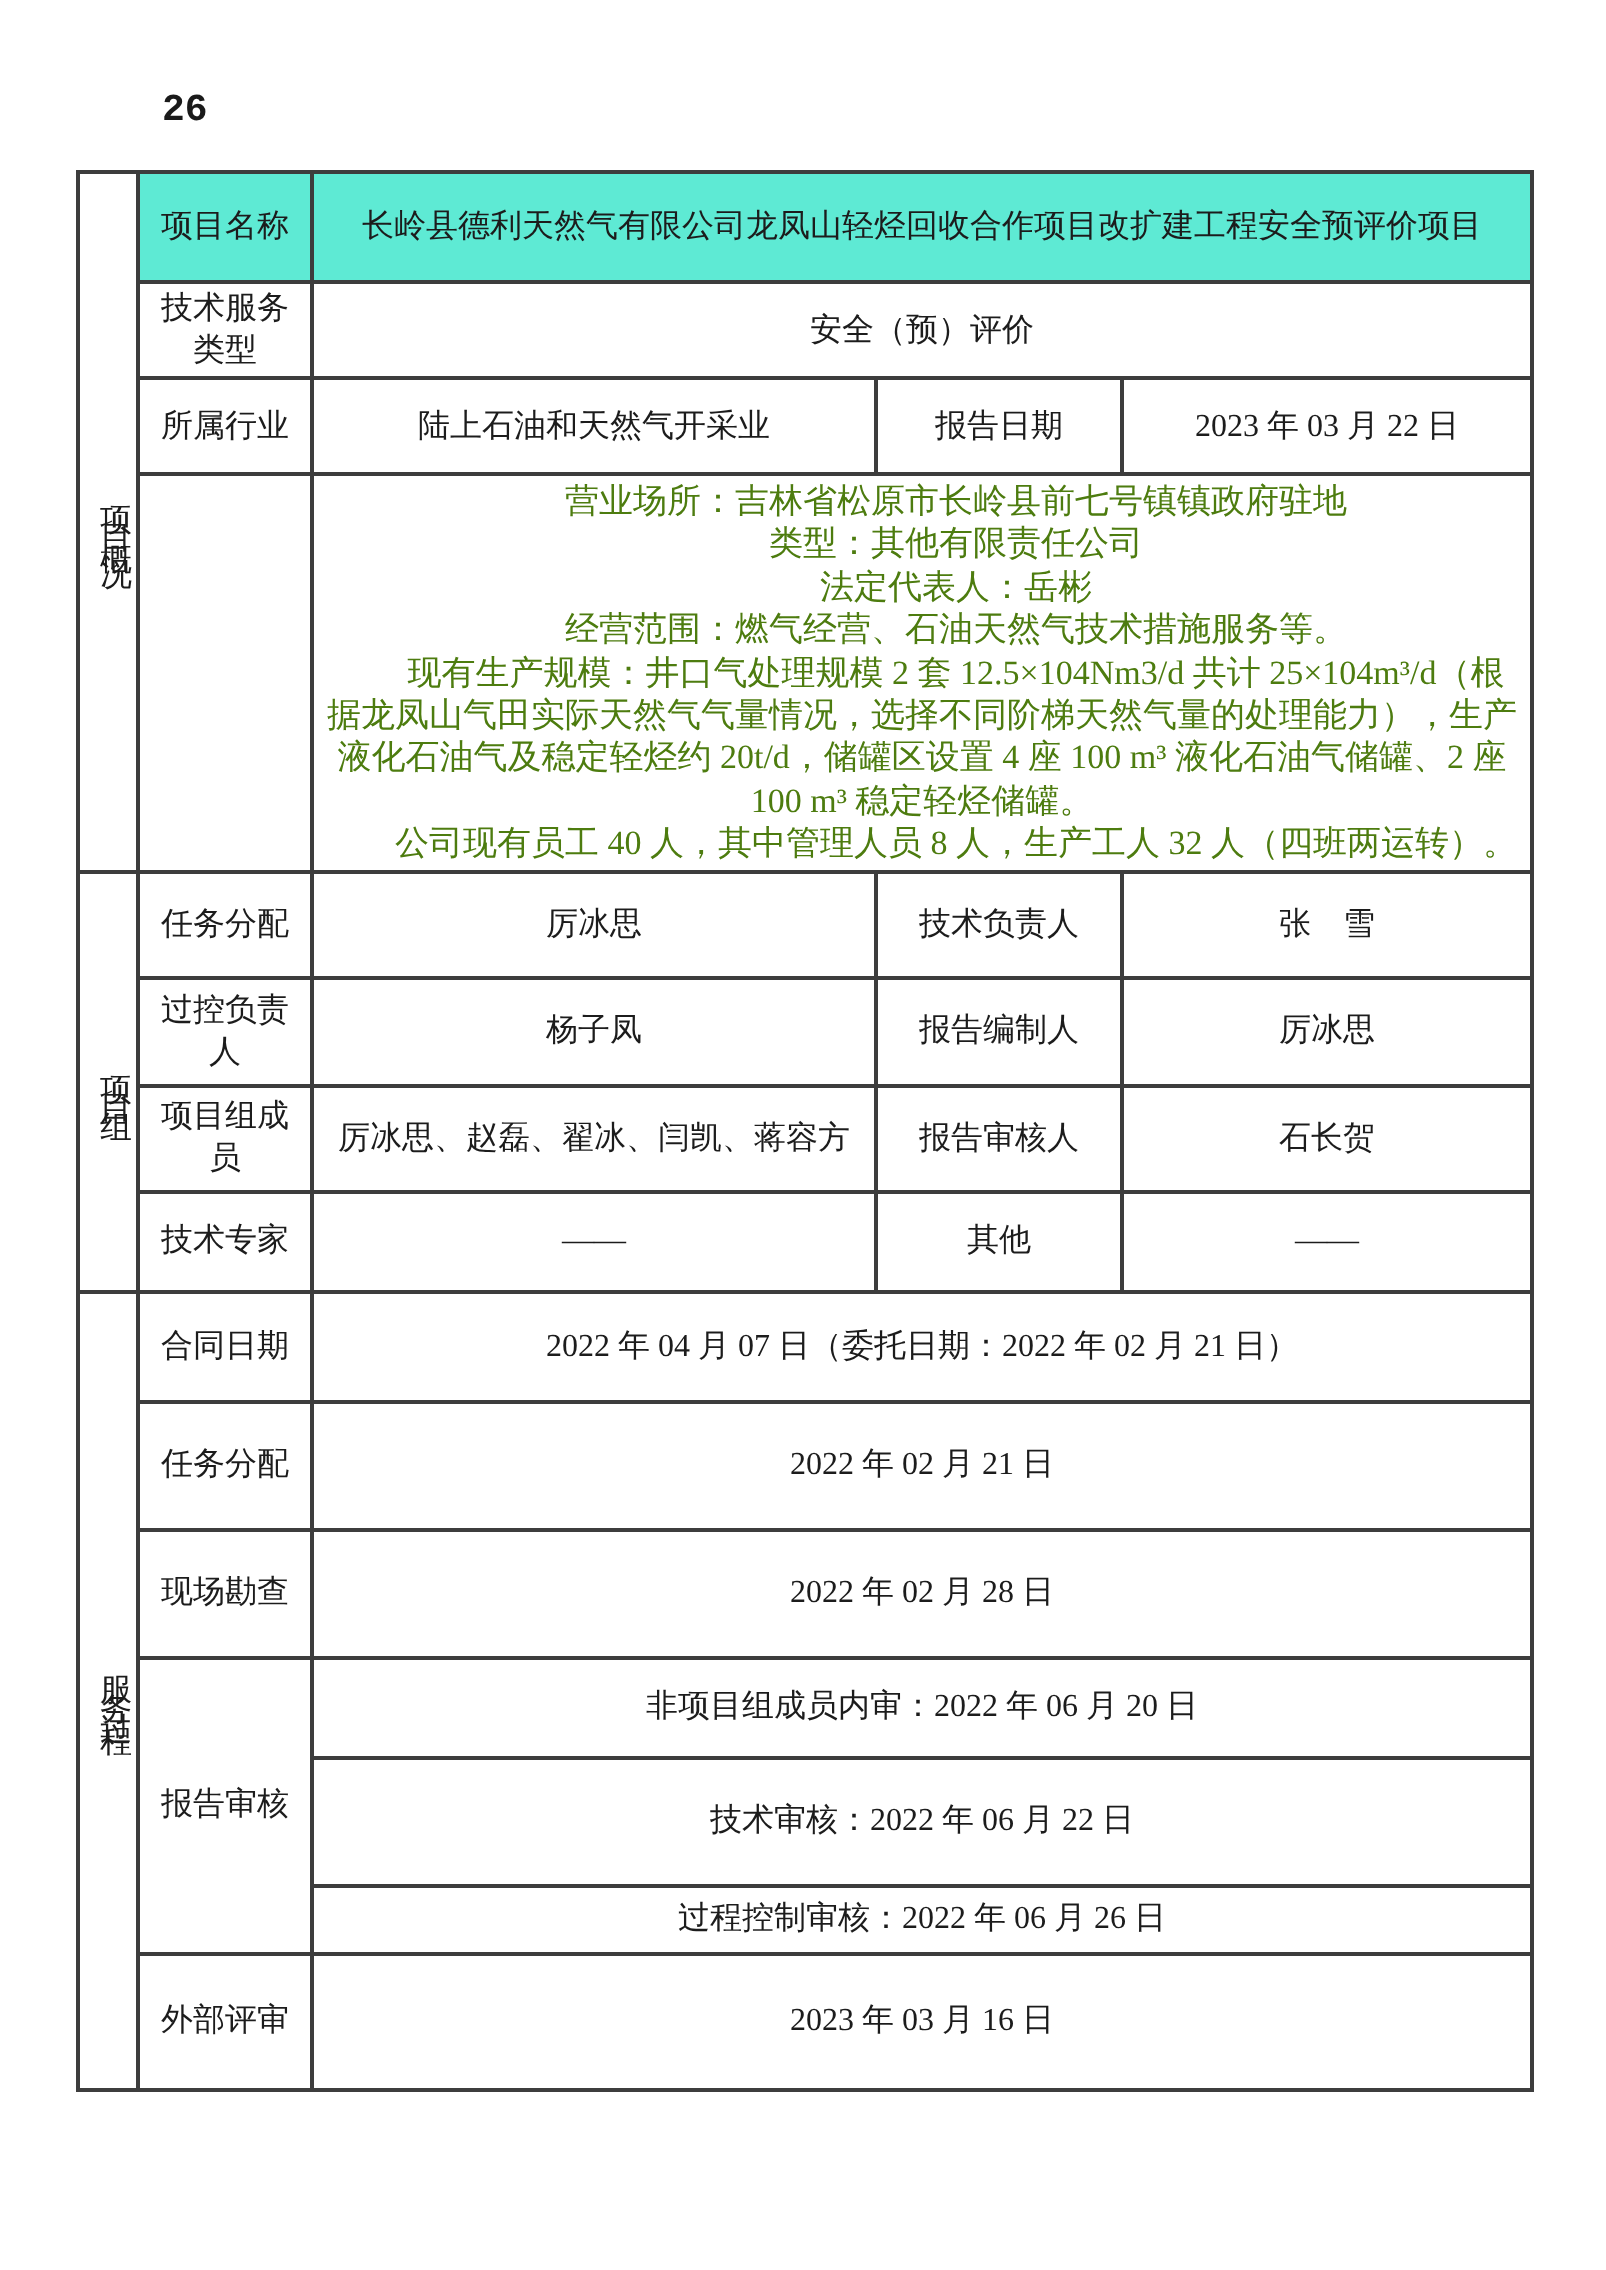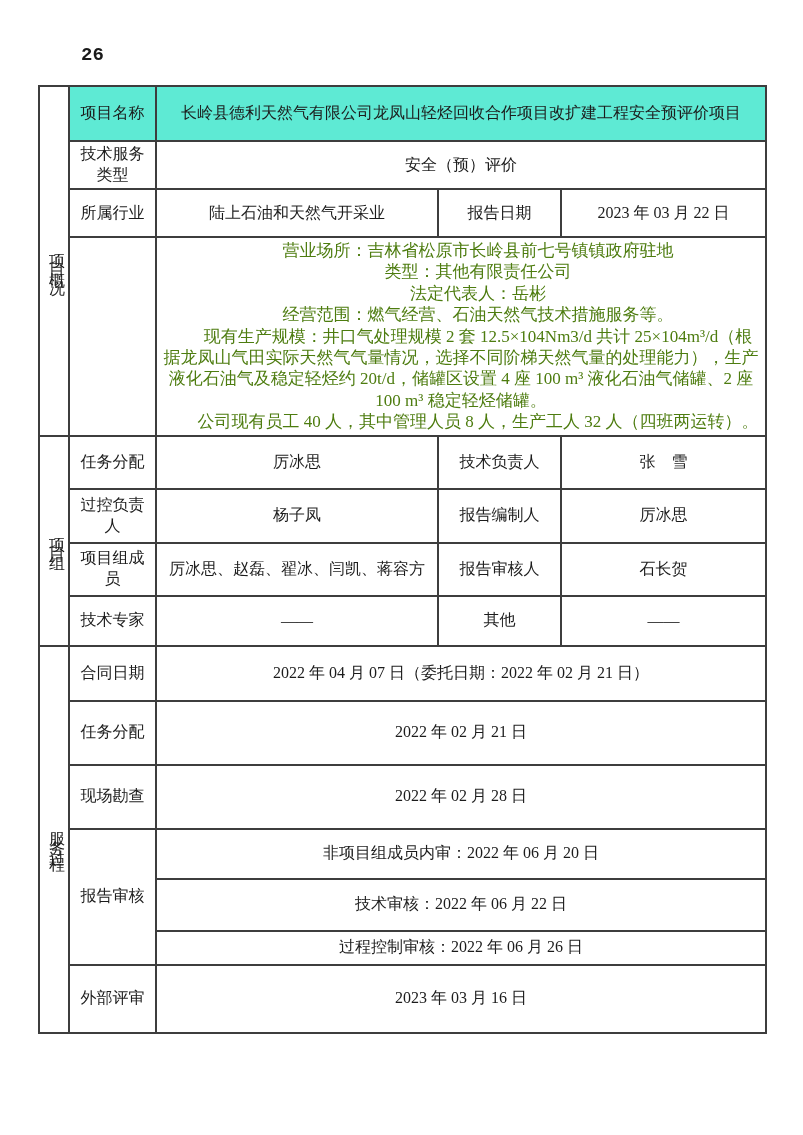--- a/index.html
+++ b/index.html
@@ -166,21 +166,21 @@
     <tr style="height:64px">
       <td>现场勘查</td>
       <td class="left" colspan="3">2022 年 02 月 28 日</td>
     </tr>
 
     <tr style="height:50px">
       <td rowspan="3">报告审核</td>
       <td class="left" colspan="3">非项目组成员内审：2022 年 06 月 20 日</td>
     </tr>
 
-    <tr style="height:52px">
+    <tr style="height:64px">
       <td class="left" colspan="3">技术审核：2022 年 06 月 22 日</td>
     </tr>
 
     <tr style="height:34px">
       <td class="left" colspan="3">过程控制审核：2022 年 06 月 26 日</td>
     </tr>
 
     <tr style="height:68px">
       <td>外部评审</td>
       <td colspan="3">2023 年  03 月 16 日</td>

